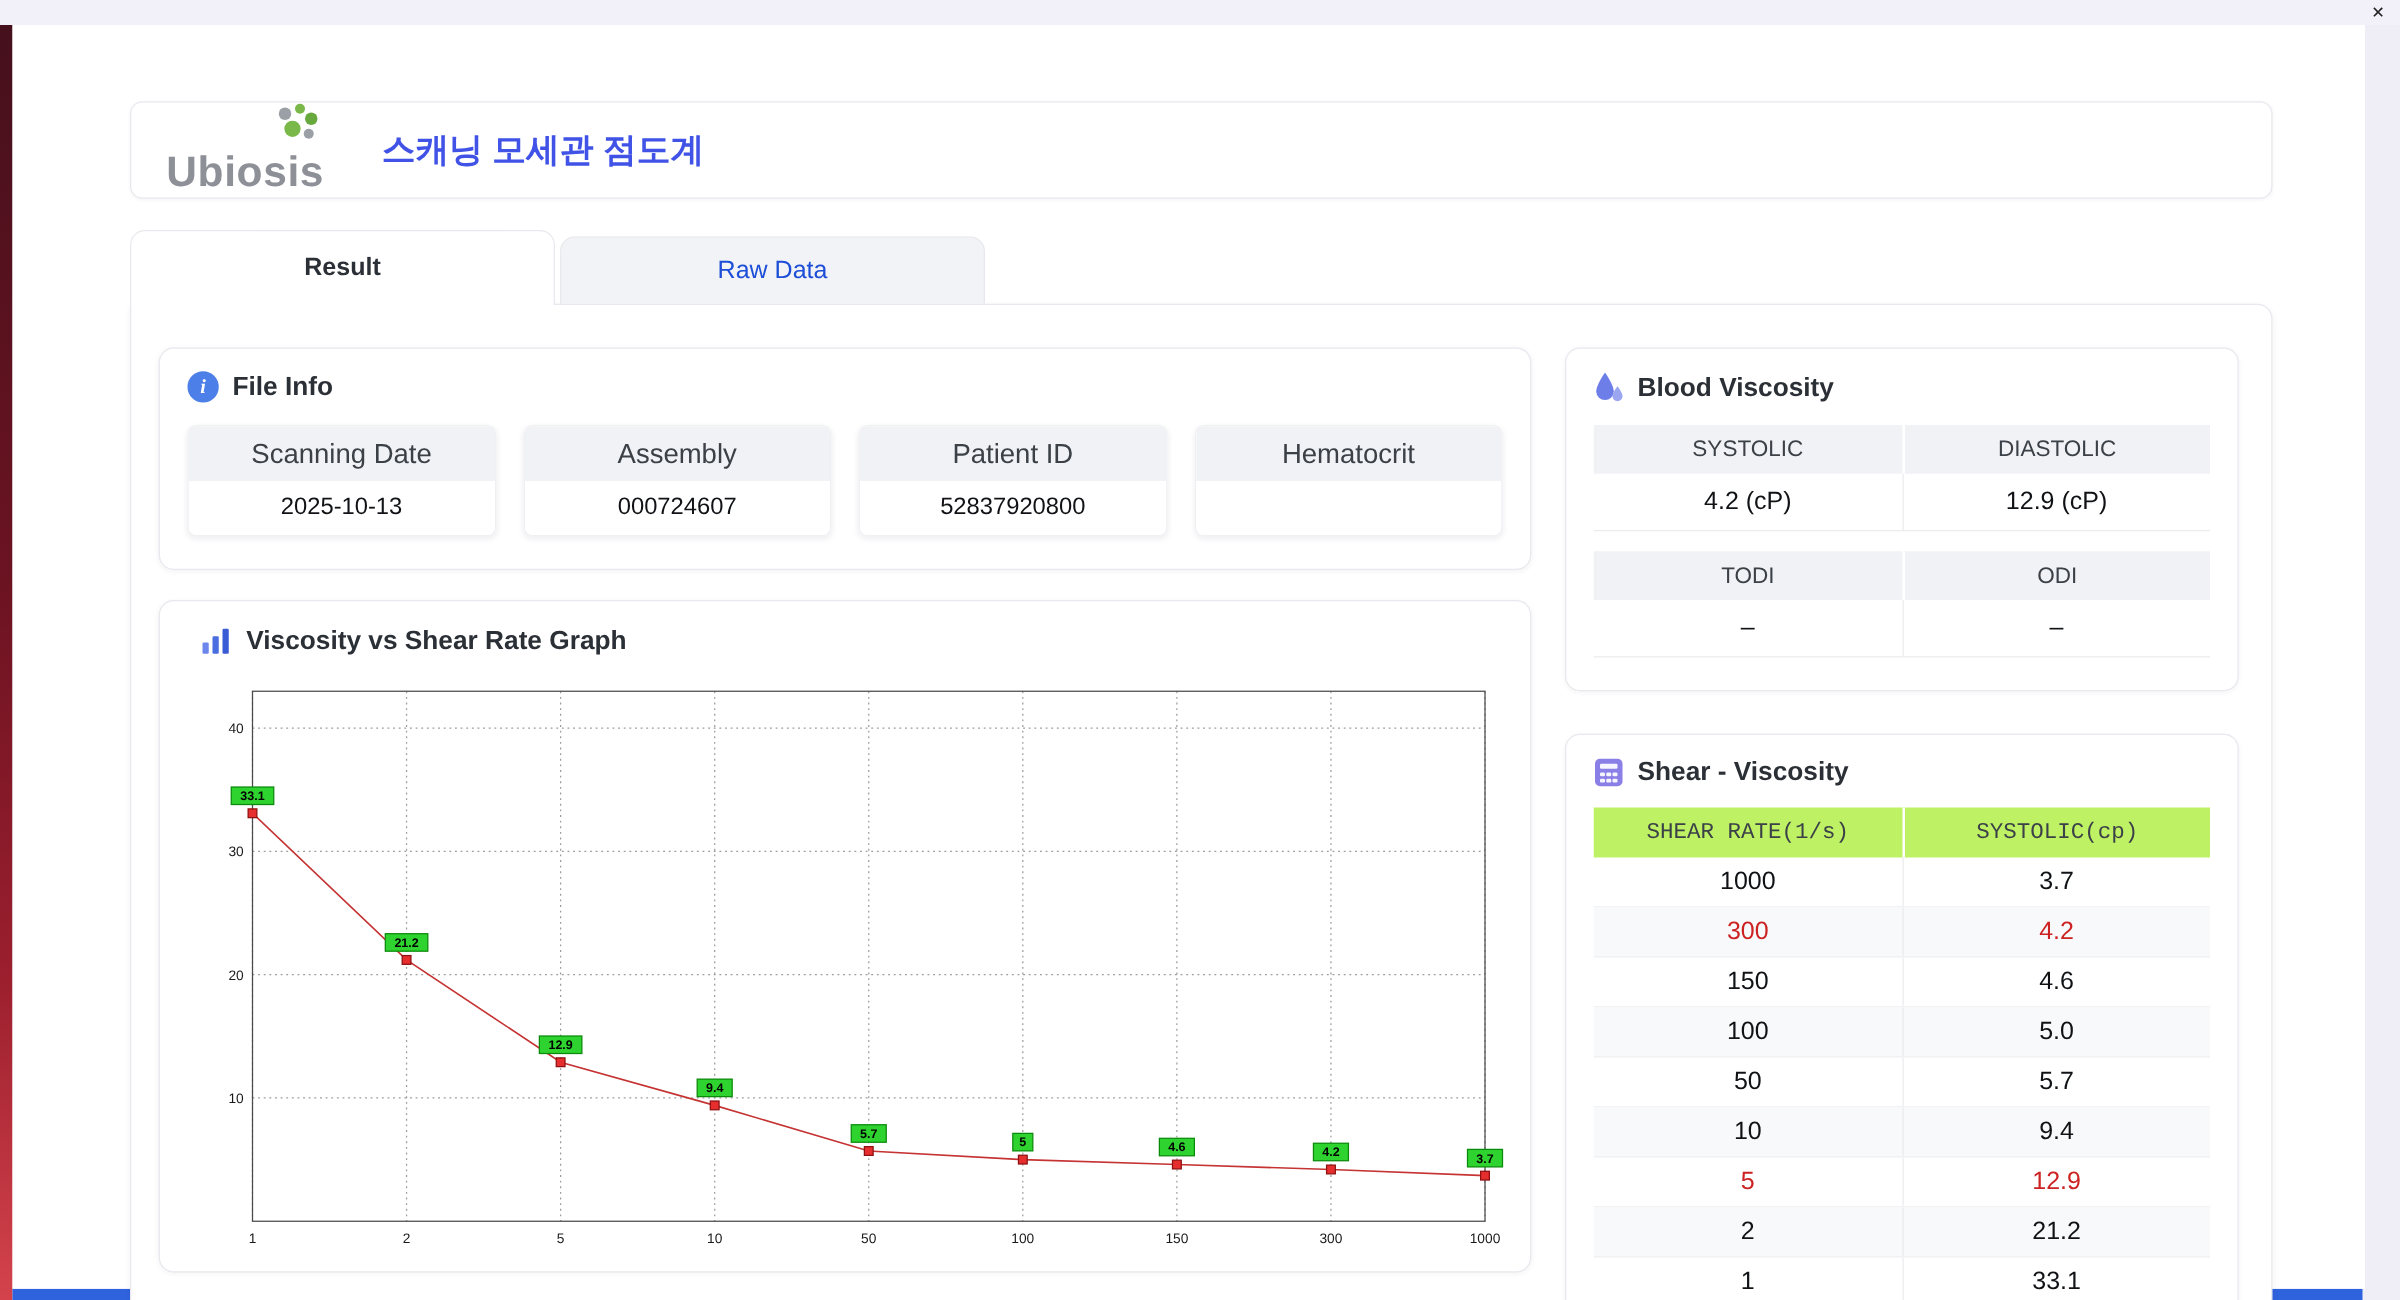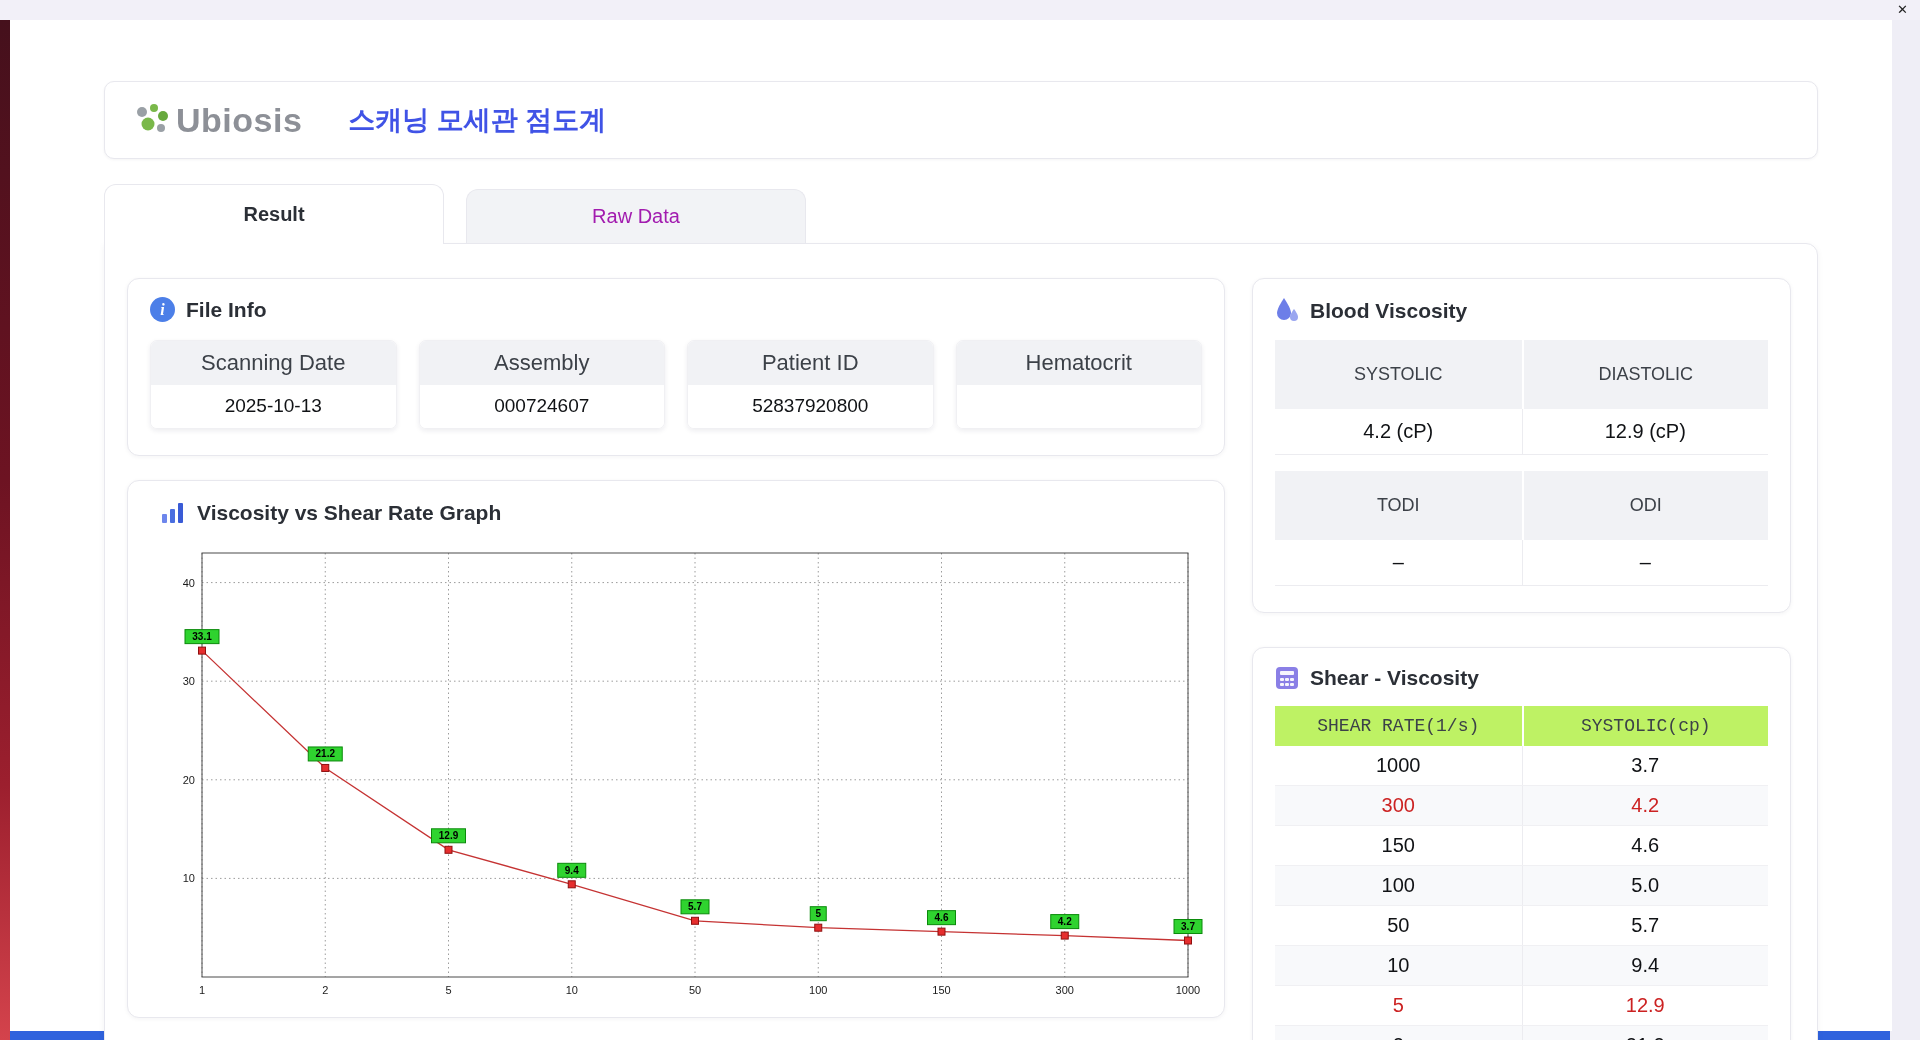--- a/index.html
+++ b/index.html
@@ -17,32 +17,32 @@
   .desktop-left { position:absolute; left:0; top:20px; width:10px; height:1020px;
     background:linear-gradient(180deg,#45101c 0%, #6d1322 45%, #9c1f2e 75%, #d4434c 100%); }
   .taskbar { position:absolute; left:10px; bottom:0; width:1880px; height:9px; background:#2f62dd; }
   .app-window { position:absolute; left:10px; top:20px; width:1882px; height:1011px; background:#ffffff; }
 
   .content { position:absolute; left:94px; top:61px; width:1714px; }
 
   
   .header-card { height:78px; border:1px solid #e8e8ee; border-radius:10px; background:#fff;
     display:flex; align-items:center; padding:0 28px; box-shadow:0 1px 3px rgba(30,30,60,.05); }
-  .logo { display:flex; align-items:center; gap:3px; }
+  .logo { display:flex; align-items:flex-end; gap:3px;flex-direction:column; }
   .logo-text { font-size:34px; font-weight:bold; color:#8d9097; letter-spacing:.5px; }
   .app-title { margin-left:46px; font-size:27px; font-weight:bold; color:#4053e6; }
 
   
   .tabs { display:flex; margin-top:25px; height:59px; position:relative; z-index:2; }
   .tab { width:340px; display:flex; align-items:center; justify-content:center; font-size:20px;
     border-radius:12px 12px 0 0; cursor:default; }
   .tab.active { background:#fff; border:1px solid #e8e8ee; border-bottom:none; font-weight:bold;
     color:#2b2f36; margin-bottom:-1px; }
-  .tab.inactive { background:#f2f3f6; border:1px solid #e8e8ee; border-bottom:none; color:#a21caf;
-    margin-top:5px; margin-left:22px; }
+  .tab.inactive { background:#f2f3f6; border:1px solid #e8e8ee; border-bottom:none; color:#1d4ed8;
+    margin-top:5px; margin-left:4px; }
 
   
   .panel { border:1px solid #e8e8ee; border-radius:0 12px 12px 12px; background:#fff;
     padding:34px 26px 14px 22px; display:flex; gap:27px; position:relative; z-index:1;
     box-shadow:0 2px 6px rgba(30,30,60,.05); min-height:770px; }
   .col-left  { width:1098px; display:flex; flex-direction:column; gap:24px; }
   .col-right { flex:1; display:flex; flex-direction:column; gap:34px; }
 
   .card { border:1px solid #e8e8ee; border-radius:12px; background:#fff;
     box-shadow:0 1px 4px rgba(30,30,60,.05); }
@@ -63,21 +63,21 @@
   .tick { font-size:11px; fill:#1a1a1a; }
   .series-line { fill:none; stroke:#c53333; stroke-width:1.3; }
   .marker { fill:#e62e2e; stroke:#8e1010; stroke-width:1; }
   .plabel-box { fill:#2fd32f; stroke:#0a8a0a; stroke-width:1; }
   .plabel { font-size:10px; font-weight:bold; fill:#000; }
 
   
   .bv-card { padding:18px 22px 26px; }
   .bv-group { margin-top:16px; }
   .bv-row { display:grid; grid-template-columns:1fr 1fr; }
-  .bv-head-cell { background:#f1f2f5; text-align:center; padding:24px 0; font-size:18px; color:#3c4148; }
+  .bv-head-cell { background:#f1f2f5; text-align:center; padding:9px 0; font-size:18px; color:#3c4148; }
   .bv-head-cell + .bv-head-cell { border-left:2px solid #ffffff; }
   .bv-val-cell { text-align:center; padding:11px 0; font-size:20px; color:#101215; border-bottom:1px solid #ececf0; }
   .bv-val-cell + .bv-val-cell { border-left:1px solid #ececf0; }
 
   
   .sv-card { padding:18px 22px 18px; }
   .sv-table { margin-top:16px; }
   .sv-head { display:grid; grid-template-columns:1fr 1fr; background:#bef264;font-family:Liberation Mono, monospace; }
   .sv-head-cell { text-align:center; padding:10px 0; font-size:18px; color:#3c4148; }
   .sv-head-cell + .sv-head-cell { border-left:2px solid #ffffff; }

